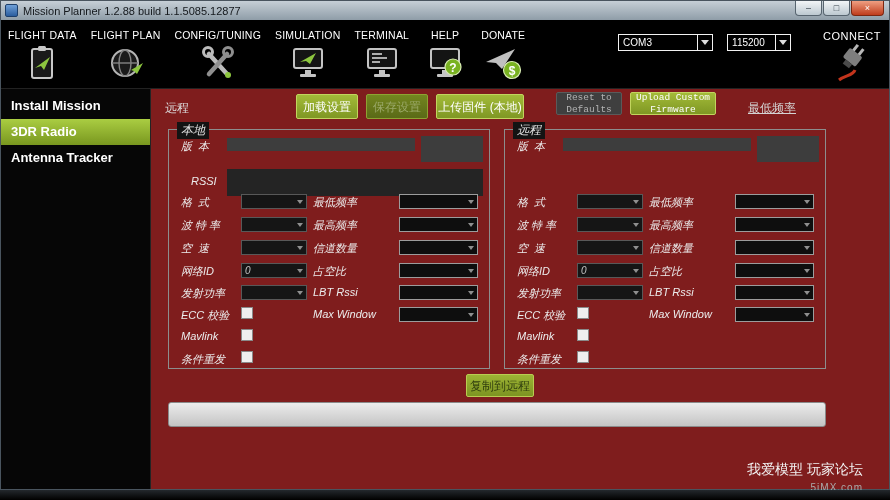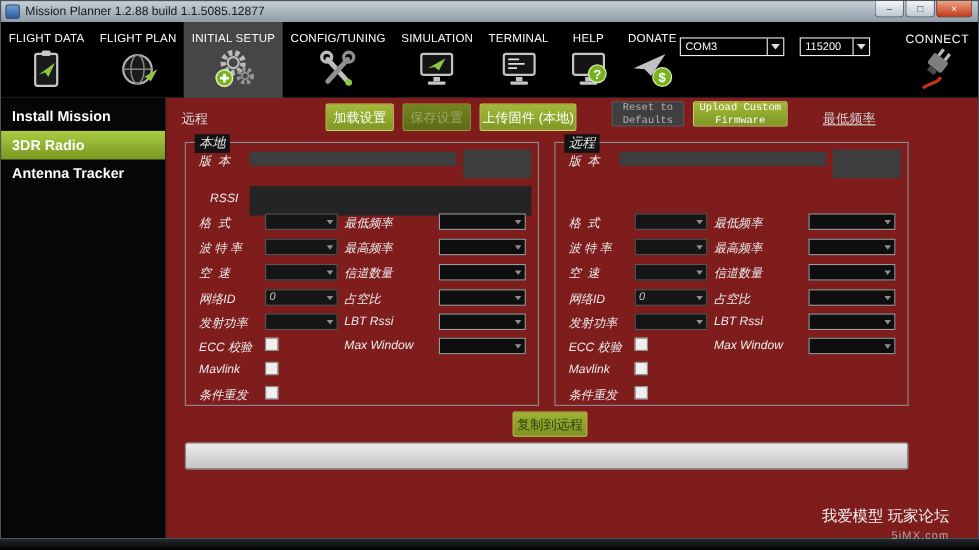--- a/index.html
+++ b/index.html
@@ -129,31 +129,20 @@
     <div class="menu-item">
       <div class="menu-label">FLIGHT PLAN</div>
       <svg class="menu-icon" width="44" height="42" viewBox="0 0 44 42">
         <circle cx="21" cy="21" r="13" fill="#1a1a1a" stroke="#b4b4b4" stroke-width="2"></circle>
         <ellipse cx="21" cy="21" rx="6" ry="13" fill="none" stroke="#848484" stroke-width="1.4"></ellipse>
         <line x1="8" y1="21" x2="34" y2="21" stroke="#848484" stroke-width="1.4"></line>
         <path d="M27 28 L39 21 L33 32 L30 29 Z" fill="#8dc63f"></path>
       </svg>
     </div>
 
-    <div class="menu-item active">
-      <div class="menu-label">INITIAL SETUP</div>
-      <svg class="menu-icon" width="44" height="42" viewBox="0 0 44 42">
-        <circle cx="22" cy="15" r="9" fill="none" stroke="#bcbcbc" stroke-width="5" stroke-dasharray="3.6 2.7"></circle>
-        <circle cx="22" cy="15" r="5" fill="#464646" stroke="#bcbcbc" stroke-width="2"></circle>
-        <circle cx="33" cy="27" r="6" fill="none" stroke="#969696" stroke-width="4" stroke-dasharray="2.8 2.3"></circle>
-        <circle cx="33" cy="27" r="3" fill="#464646" stroke="#969696" stroke-width="1.5"></circle>
-        <circle cx="14" cy="29" r="7.5" fill="#79b221" stroke="#d9ecb4" stroke-width="1.5"></circle>
-        <path d="M14 25 v8 M10 29 h8" stroke="#fff" stroke-width="2.6"></path>
-      </svg>
-    </div>
 
     <div class="menu-item">
       <div class="menu-label">CONFIG/TUNING</div>
       <svg class="menu-icon" width="44" height="42" viewBox="0 0 44 42">
         <path d="M13 12 L31 32" stroke="#bcbcbc" stroke-width="4.5" stroke-linecap="round"></path>
         <path d="M31 12 L13 32" stroke="#8f8f8f" stroke-width="4.5" stroke-linecap="round"></path>
         <circle cx="12" cy="10" r="4.5" fill="none" stroke="#bcbcbc" stroke-width="3"></circle>
         <circle cx="32" cy="10" r="4.5" fill="none" stroke="#8f8f8f" stroke-width="3"></circle>
         <circle cx="32" cy="33" r="3" fill="#8dc63f"></circle>
       </svg>

